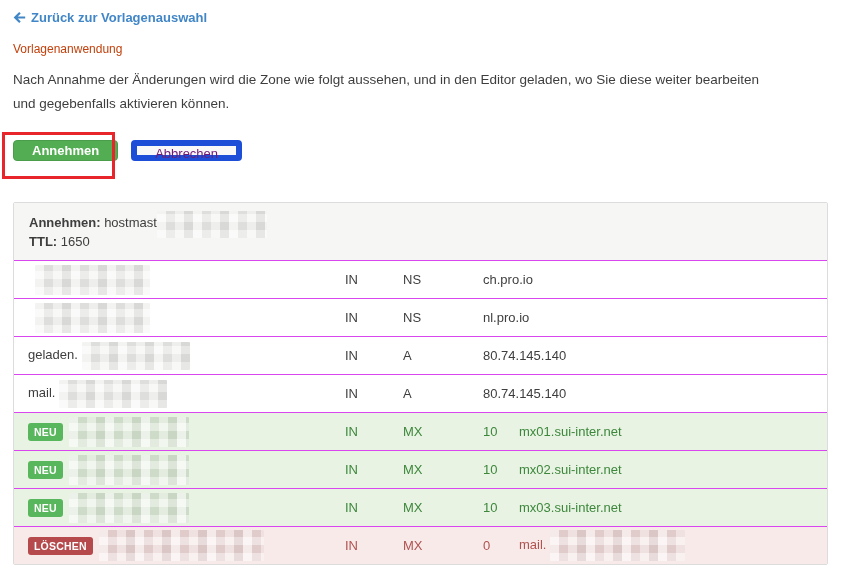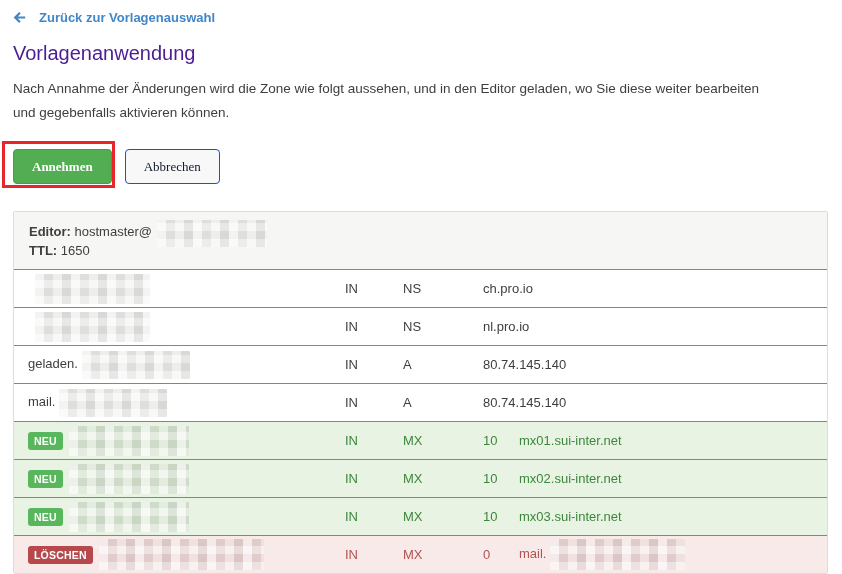--- a/index.html
+++ b/index.html
@@ -6,40 +6,40 @@
   html,body { margin:0; padding:0; }
   body {
     width:842px; height:574px; background:#ffffff; overflow:hidden;
     font-family:"Liberation Sans", sans-serif; color:#3e3e3e;
     -webkit-font-smoothing:antialiased;
   }
   .page { position:relative; padding:10px 13px 0 13px; }
 
   
   .back-link {
-    display:inline-flex; align-items:center; gap:13px;
+    display:inline-flex; align-items:center; gap:5px;
     color:#4186c7; font-size:13px; font-weight:bold; text-decoration:none; cursor:pointer;
   }
   .back-link svg { display:block; }
 
   
-  .title { margin:14px 0 0 0; font-size:20px; font-weight:500; color:#4c1d95; }
+  .title { margin:14px 0 0 0; font-size:12px; font-weight:500; color:#c2410c; }
   .desc  { margin:12px 0 0 0; font-size:13.5px; line-height:24px; color:#3e3e3e; width:772px; }
 
   
   .actions { position:relative; margin-top:24px; display:flex; gap:13px; align-items:flex-start; height:38px; }
   .btn {
-    height:35px; padding:0 18px; font-size:13px; border-radius:4px; cursor:pointer;
-    font-family:Liberation Serif, serif;
+    height:21px; padding:0 18px; font-size:13px; border-radius:4px; cursor:pointer;
+    font-family:Liberation Sans, sans-serif;
   }
   .btn-accept {
     background:#53ae53; border:1px solid #4b9d4b; color:#ffffff; font-weight:bold;
   }
   .btn-cancel {
-    background:#f8f8f8; border:1px solid #1d4ed8; color:#0f172a;
+    background:#f8f8f8; border:6px solid #1d4ed8; color:#701a75;
   }
   .red-box {
     position:absolute; left:-11px; top:-8px; width:113px; height:47px;
     border:3px solid #e8252b; pointer-events:none;
   }
 
   
   .zone-table {
     margin-top:24px; width:815px; border-collapse:separate; border-spacing:0;
     border:1px solid #dcdcdc; font-size:13px; border-radius:2px;
@@ -103,21 +103,21 @@
         <col style="width:58px">
         <col style="width:80px">
         <col style="width:36px">
         <col>
       </colgroup>
 
     <tbody>
         <tr>
       <td class="meta" colspan="5">
         <span class="px px-gray meta-px"></span>
-        <b>Editor:</b>
+        <b>Annehmen:</b>
         <span>hostmaster@</span><br>
         <b>TTL:</b>
         <span>1650</span>
       </td>
     </tr>
 
     <tr>
       <td><span class="px px-gray" style="width:115px;height:30px;margin-left:7px;"></span></td>
       <td>IN</td>
       <td>NS</td>

